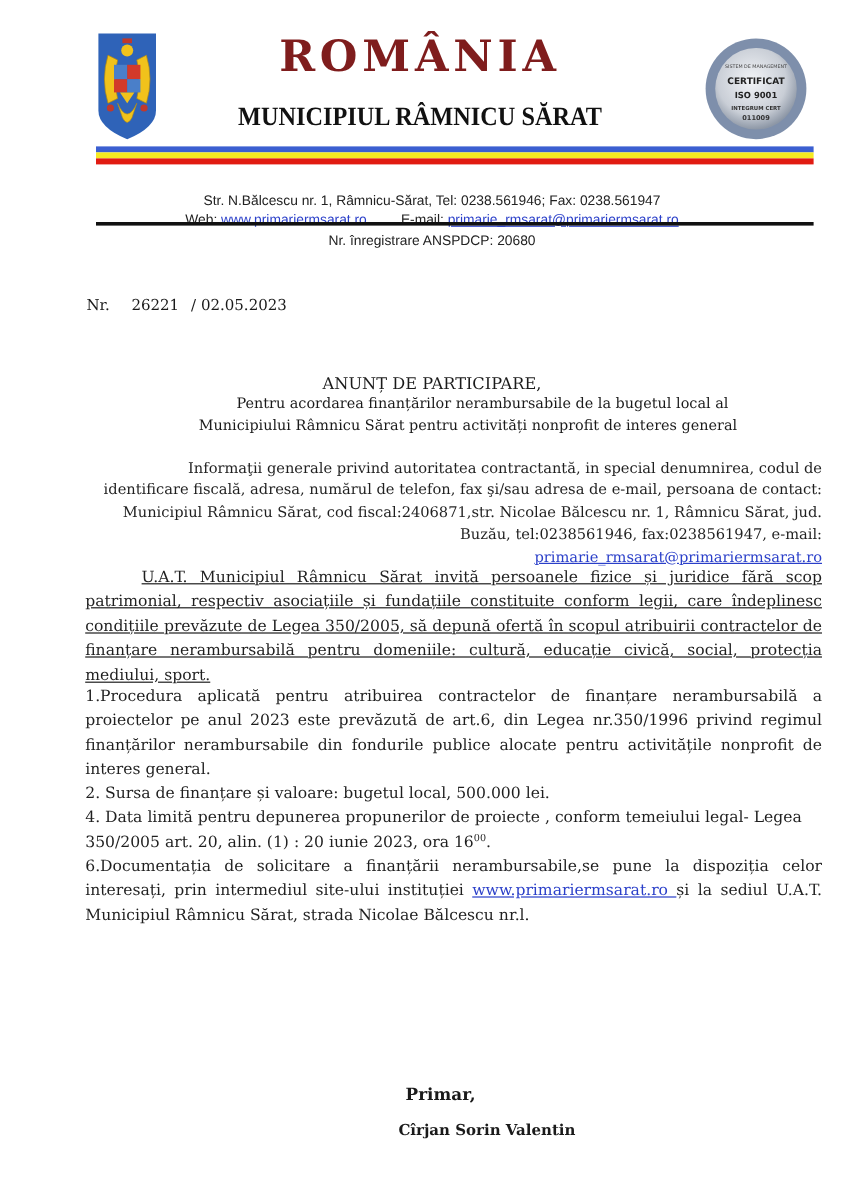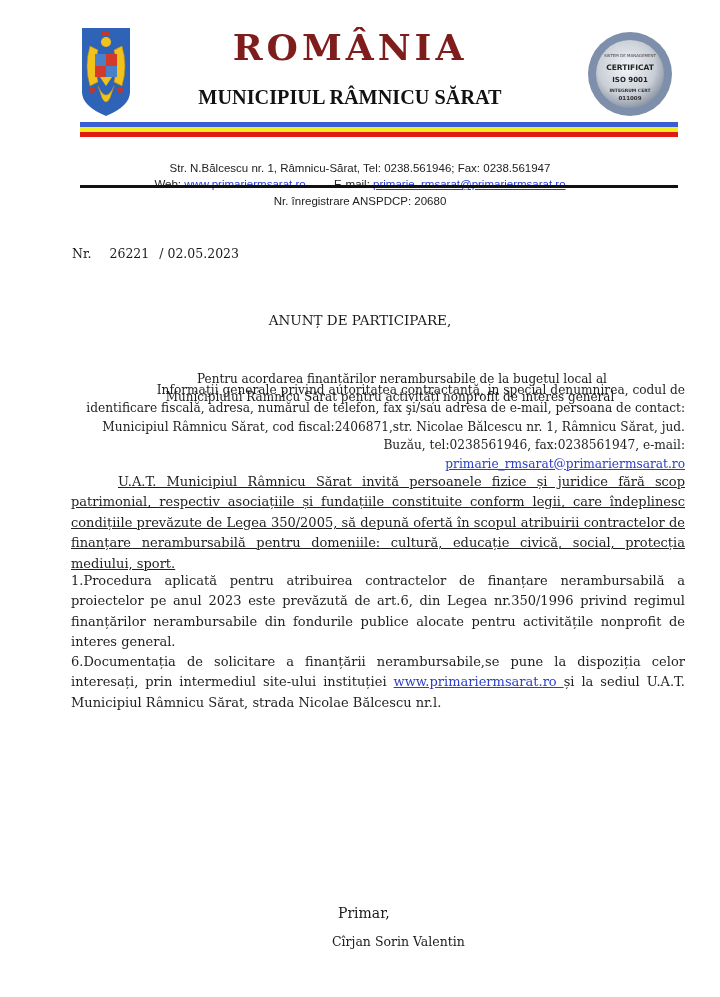--- a/index.html
+++ b/index.html
@@ -27,34 +27,34 @@
     .contact .link { text-decoration: none; }
     .contact .link.ul { text-decoration: underline; }
     .hr { position: absolute; left: 80px; width: 598px; top: 185px; height: 3px; background: #111; }
 
     .nr { position: absolute; left: 72px; top: 246px; font-family: "DejaVu Serif", serif; font-size: 12.5px; }
     .nr span { margin-right: 14px; }
 
     .doc-title { position: absolute; left: 210px; top: 312px; width: 300px; text-align: center;
       font-family: "DejaVu Serif", serif; font-size: 13.5px; }
     .doc-sub { position: absolute; left: 100px; width: 580px; text-align: center;
-      font-family: "DejaVu Serif", serif; font-size: 12px; margin-top: 43px; }
+      font-family: "DejaVu Serif", serif; font-size: 12px; }
     .doc-sub.s1 { top: 329px; left: 112px; }
     .doc-sub.s2 { top: 347px; }
 
     .body { position: absolute; left: 71px; width: 614px; font-family: "DejaVu Serif", serif; color: #1f1f1f; text-align: right; }
     .p-info { top: 381px; font-size: 12.2px; line-height: 18.4px; }
     .p-info .indent { display: inline-block; width: 65px; }
     .p-main { top: 472px; font-size: 13px; line-height: 20.4px; text-align: justify; text-decoration: underline; }
     .p-main .indent { display: inline-block; width: 47px; }
     .items { top: 571px; font-size: 13px; line-height: 20.3px; text-align: justify; }
     .items p { margin: 0; }
     sup { font-size: 8px; vertical-align: 5px; line-height: 0; }
 
-    .sign { position: absolute; font-family: "DejaVu Serif", serif; font-weight: normal; }
+    .sign { position: absolute; font-family: "DejaVu Serif", serif; font-weight: bold; }
     .sign.role { left: 338px; top: 905px; font-size: 14px; }
     .sign.name { left: 332px; top: 934px; font-size: 12.5px; }
   </style>
 </head>
 <body>
 
 <div class="coat">
   <svg viewBox="0 0 52 92" width="52" height="92">
     <path d="M2 2 H50 V66 Q50 80 26 90 Q2 80 2 66 Z" fill="#2f63b8"></path>
     <path d="M10 20 Q4 40 10 60 L18 56 Q14 40 18 24 Z" fill="#f1c21b" stroke="#b48a10" stroke-width="0.6"></path>
@@ -121,17 +121,19 @@
   <span class="indent"></span><span>Informaţii generale privind autoritatea contractantă, in special denumnirea, codul de identificare fiscală, adresa, numărul de telefon, fax şi/sau adresa de e-mail, persoana de contact: Municipiul Râmnicu Sărat, cod fiscal:2406871,str. Nicolae Bălcescu nr. 1, Râmnicu Sărat, jud. Buzău, tel:0238561946, fax:0238561947, e-mail:</span><br>
   <a class="link">primarie_rmsarat@primariermsarat.ro</a>
 </div>
 
 <div class="body p-main">
   <span class="indent"></span><span>U.A.T. Municipiul Râmnicu Sărat invită persoanele fizice și juridice fără scop patrimonial, respectiv asociațiile și fundațiile constituite conform legii, care îndeplinesc condițiile prevăzute de Legea 350/2005, să depună ofertă în scopul atribuirii contractelor de finanțare nerambursabilă pentru domeniile: cultură, educație civică, social, protecția mediului, sport.</span>
 </div>
 
 <div class="body items">
   <p><span>1.Procedura aplicată pentru atribuirea contractelor de finanțare nerambursabilă a proiectelor pe anul 2023 este prevăzută de art.6, din Legea nr.350/1996 privind regimul finanțărilor nerambursabile din fondurile publice alocate pentru activitățile nonprofit de interes general.</span></p>
+  <p><span>2. Sursa de finanțare și valoare: bugetul local,  500.000 lei.</span></p>
+  <p style="text-align:left"><span>4. Data limită pentru depunerea propunerilor de proiecte , conform temeiului legal- Legea 350/2005  art. 20, alin. (1) : 20 iunie 2023, ora 16</span><sup>00</sup><span>.</span></p>
   <p><span>6.Documentația de solicitare a finanțării nerambursabile,se pune la dispoziția celor interesați, prin intermediul site-ului instituției </span><a class="link">www.primariermsarat.ro </a><span>și la sediul U.A.T.  Municipiul Râmnicu Sărat, strada Nicolae Bălcescu nr.l.</span></p>
 </div>
 
 <div class="sign role">Primar,</div>
 <div class="sign name">Cîrjan Sorin Valentin</div>
 
 </body></html>

